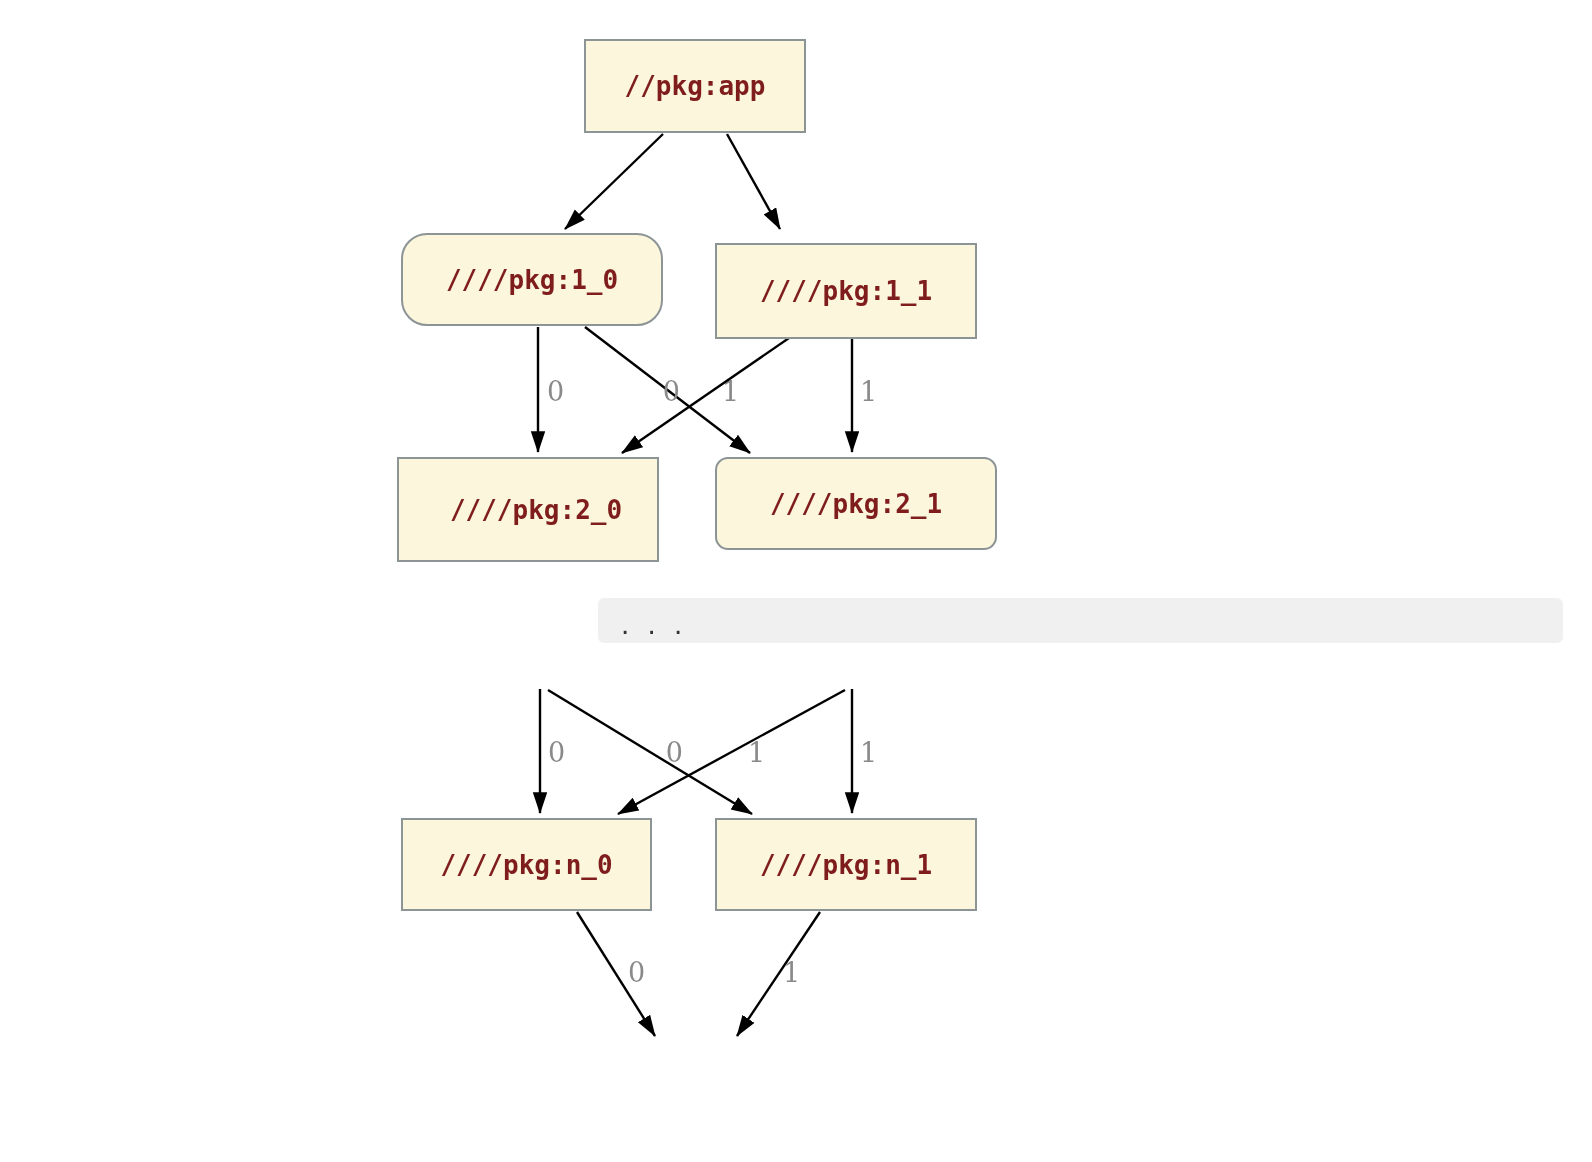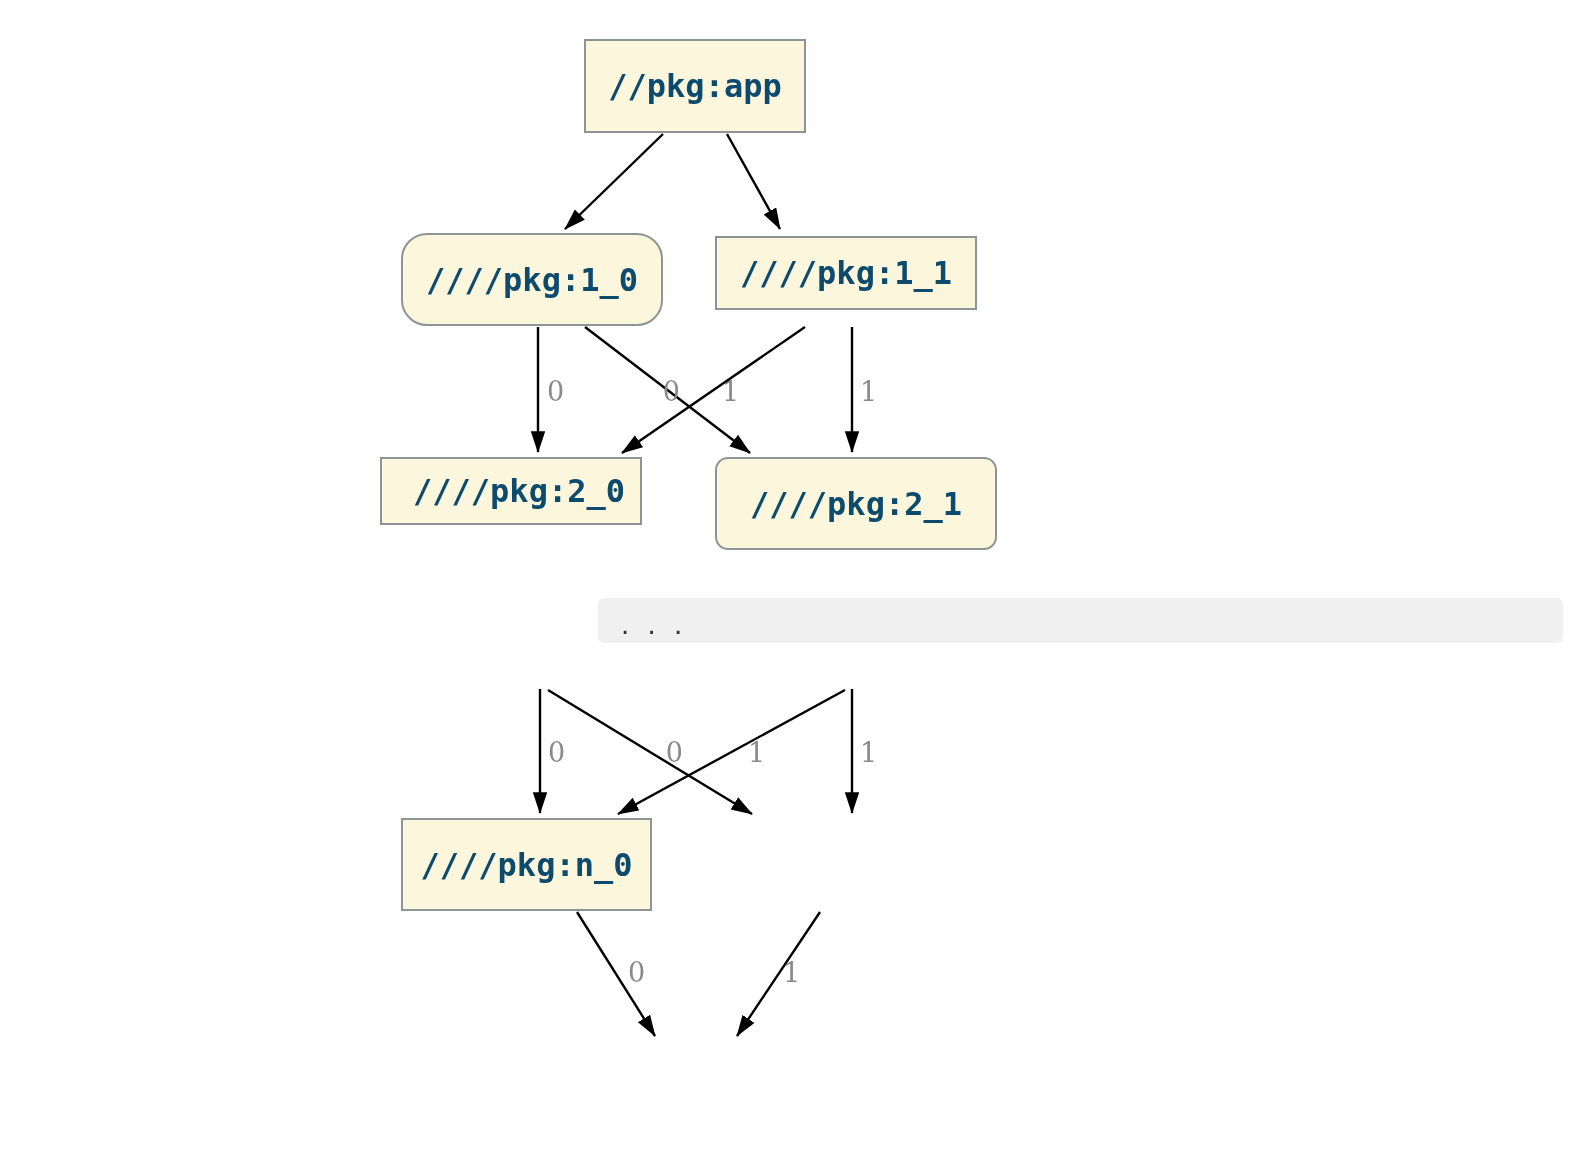--- a/index.html
+++ b/index.html
@@ -26,30 +26,30 @@
   .node {
     position: absolute;
     box-sizing: border-box;
     background: #fcf6dc;
     border: 2.5px solid #8d9496;
     display: flex;
     align-items: center;
     justify-content: center;
     font-family: "DejaVu Sans Mono", "Liberation Mono", monospace;
     font-weight: 700;
-    font-size: 32px;
-    color: #0c4a6e;
+    font-size: 26px;
+    color: #7f1d1d;
     white-space: nowrap;
     letter-spacing: 0px;
   }
   
   .pos-app { left: 584px; top: 39px;  width: 222px; height: 94px; }
   .pos-10  { left: 401px; top: 233px; width: 262px; height: 93px; border-radius: 26px; }
-  .pos-11  { left: 715px; top: 236px; width: 262px; height: 74px; }
-  .pos-20  { left: 380px; top: 457px; width: 262px; height: 68px; padding-left: 16px; }
+  .pos-11  { left: 715px; top: 243px; width: 262px; height: 96px; }
+  .pos-20  { left: 397px; top: 457px; width: 262px; height: 105px; padding-left: 16px; }
   .pos-21  { left: 715px; top: 457px; width: 282px; height: 93px; border-radius: 13px; }
   .pos-n0  { left: 401px; top: 818px; width: 251px; height: 93px; }
   .pos-n1  { left: 715px; top: 818px; width: 262px; height: 93px; }
   .pos-dep { left: 580px; top: 1039px; width: 223px; height: 94px; }
 
   .separator {
     position: absolute;
     left: 598px;
     top: 598px;
     width: 965px;
@@ -114,14 +114,15 @@
 
   <div class="node pos-app">//pkg:app</div>
   <div class="node pos-10">////pkg:1_0</div>
   <div class="node pos-11">////pkg:1_1</div>
   <div class="node pos-20">////pkg:2_0</div>
   <div class="node pos-21">////pkg:2_1</div>
 
   <div class="separator">. . .</div>
 
   <div class="node pos-n0">////pkg:n_0</div>
+  <div class="node pos-n1">////pkg:n_1</div>
 
 </div>
 
 </body></html>

